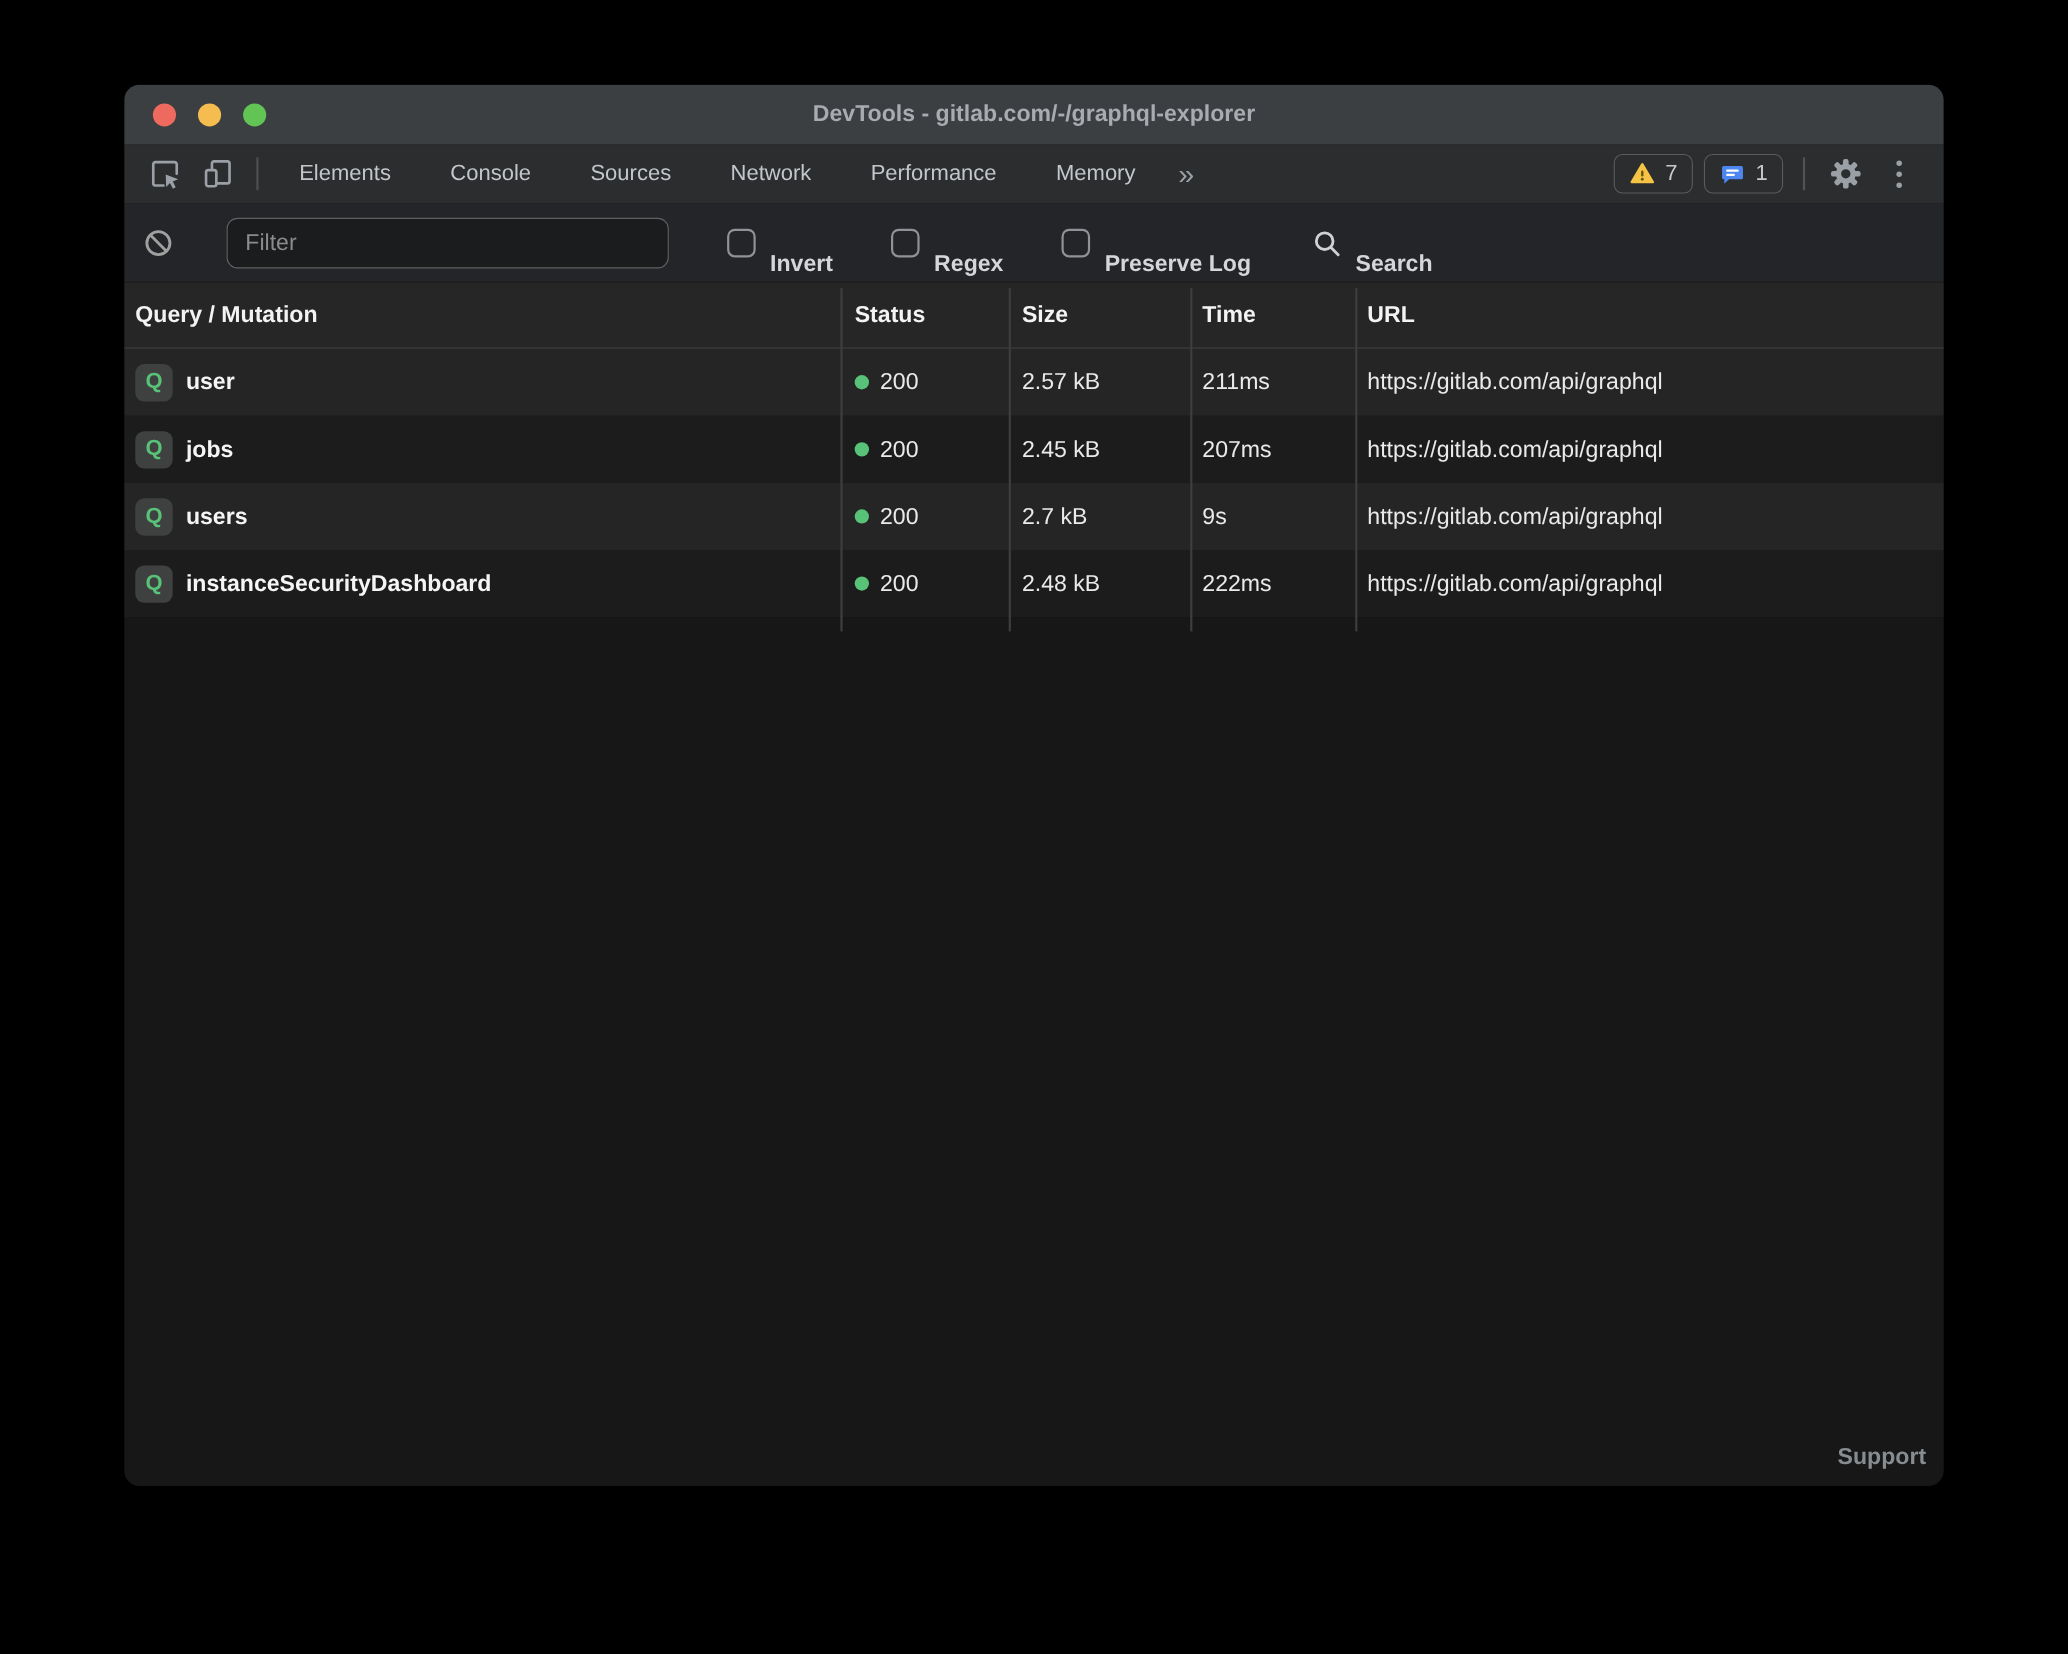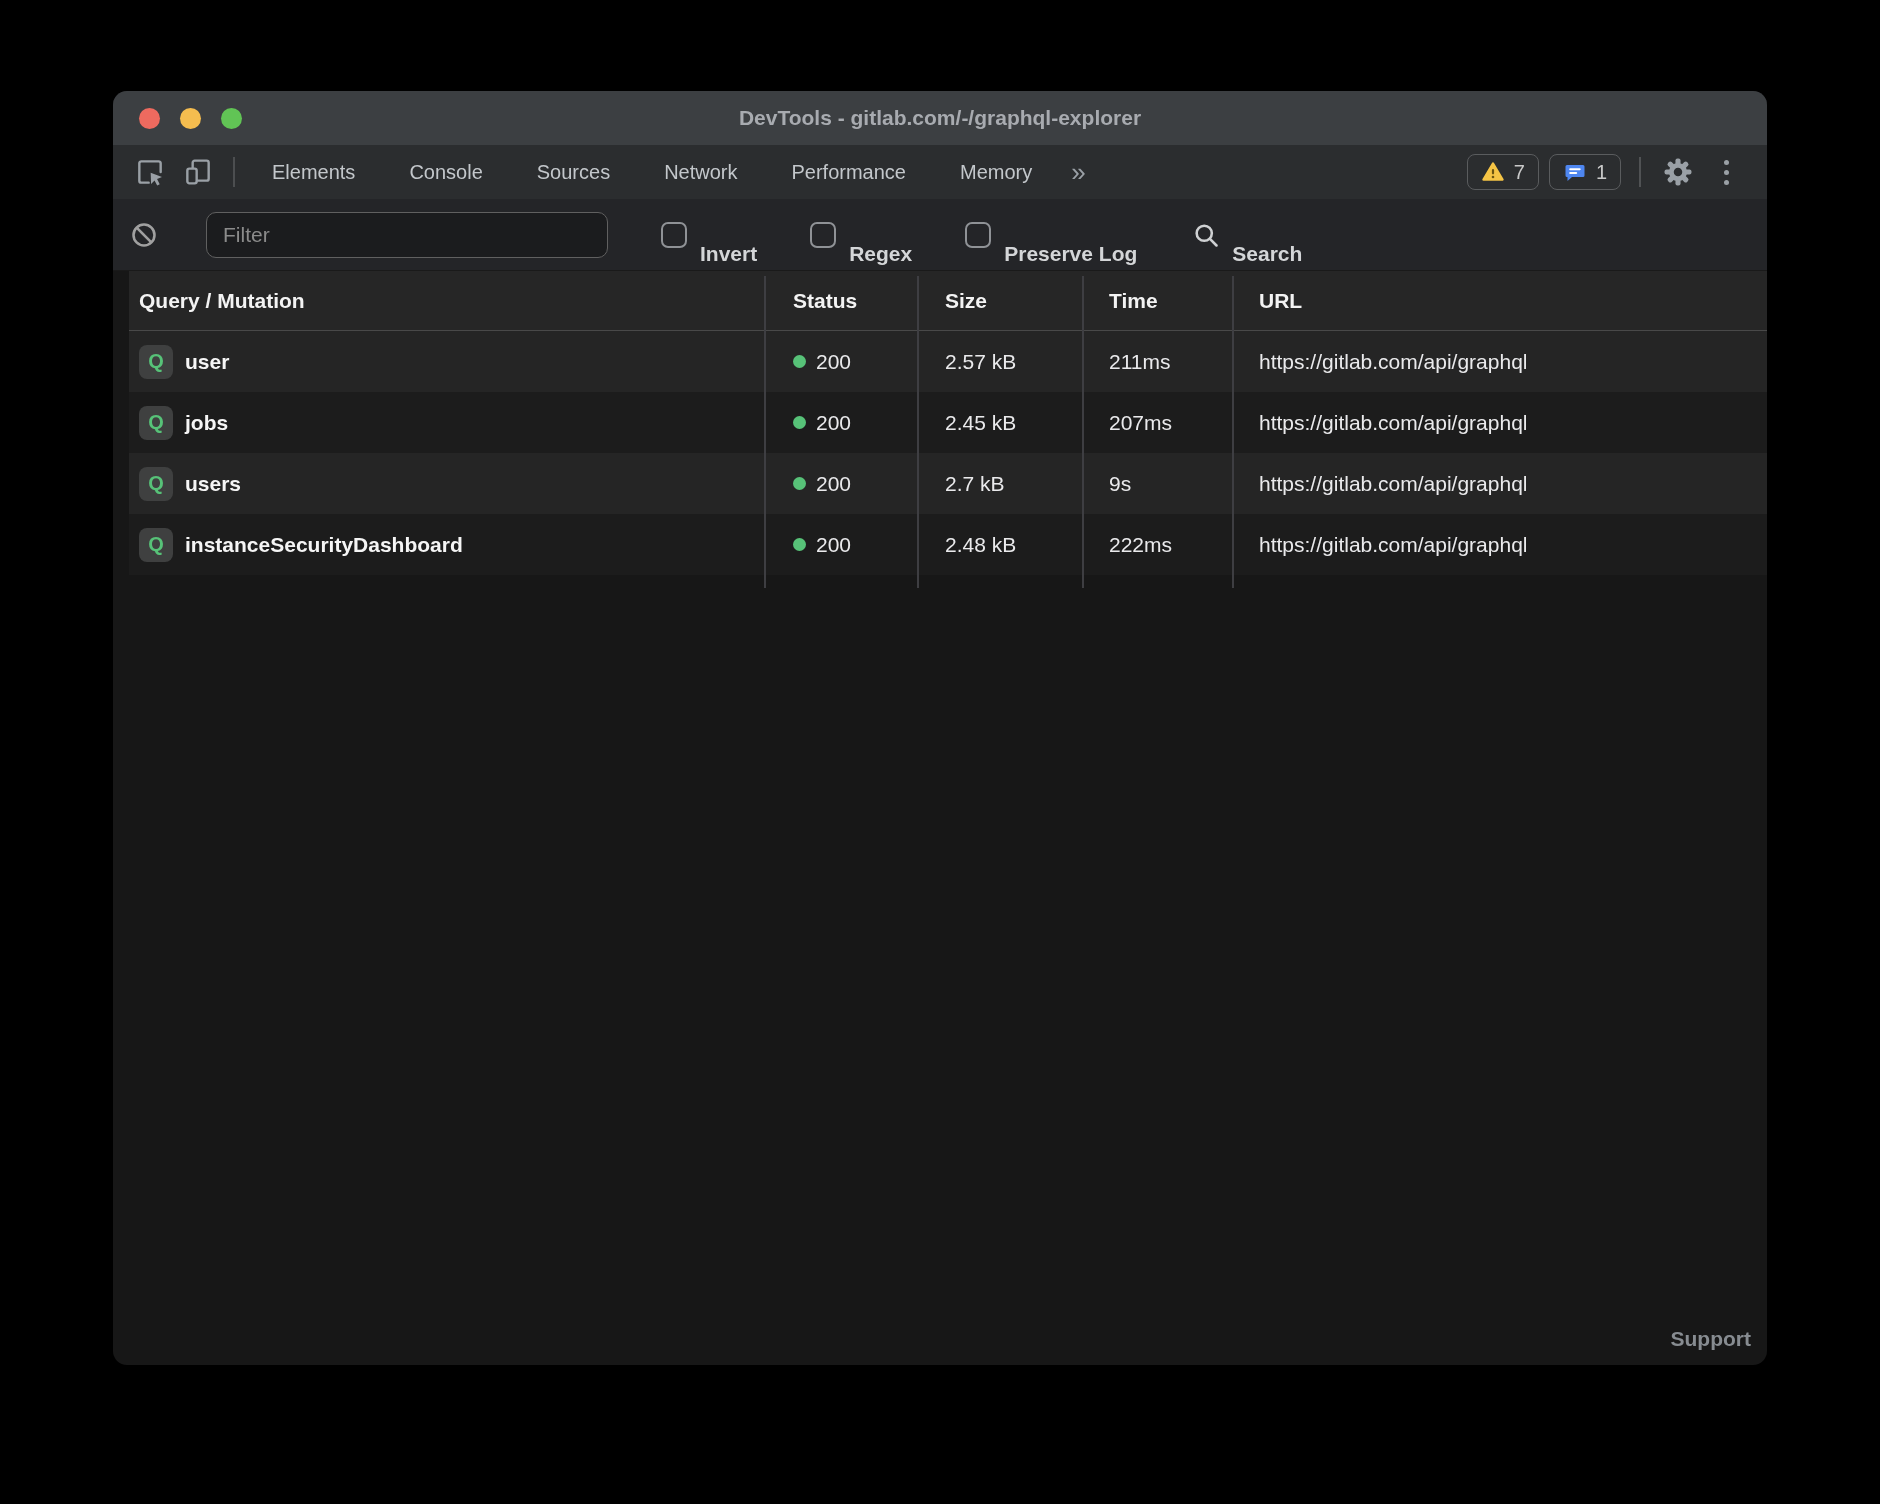--- a/index.html
+++ b/index.html
@@ -26,21 +26,21 @@
     --separator:#3e3e42;
     --accent-green:#57c278;
     --warn-yellow:#f5c445;
     --chat-blue:#4e86f0;
     --support:#878c91;
   }
   *{box-sizing:border-box;margin:0;padding:0;}
   html,body{width:1880px;height:1504px;background:var(--bg);
     font-family:"Liberation Sans","DejaVu Sans",sans-serif;}
   .window{
-    position:absolute;left:113px;top:91px;width:1654px;height:1274px;
+    position:absolute;left:113px;top:77px;width:1654px;height:1274px;
     background:var(--win-bg);border-radius:14px;overflow:hidden;
   }
   
   .titlebar{
     position:relative;height:54px;background:var(--titlebar);
     display:flex;align-items:center;justify-content:center;
   }
   .traffic{position:absolute;left:26px;top:0;height:54px;display:flex;align-items:center;gap:20px;}
   .light{width:21px;height:21px;border-radius:50%;}
   .light.red{background:#ee6a5f;}
@@ -79,21 +79,21 @@
     width:402px;height:46px;background:var(--input-bg);border:1.5px solid var(--input-border);
     border-radius:10px;color:#e6e6e6;font-size:21px;padding:0 16px;outline:none;
     font-family:"Liberation Sans","DejaVu Sans",sans-serif;
   }
   .filter-input::placeholder{color:var(--placeholder);}
   .check-group{display:flex;align-items:center;margin-left:32px;gap:13px;}
   .checkbox{width:26px;height:26px;border:2px solid #8f9296;border-radius:7px;background:transparent;}
   .check-label{font-size:21px;font-weight:700;color:var(--label-gray);white-space:nowrap;margin-top:39px;}
   .search-group{display:flex;align-items:center;margin-left:34px;gap:12px;color:#cfd1d3;}
   
-  .table{position:relative;padding-left:16px;}
+  .table{position:relative;}
   .thead{
     height:60px;background:var(--header-bg);display:flex;align-items:center;
     border-bottom:1px solid #494949;font-weight:700;font-size:21px;color:var(--header-text);
   }
   .col-qm{width:651px;padding-left:10px;}
   .col-status{width:153px;padding-left:13px;}
   .col-size{width:165px;padding-left:12px;}
   .col-time{width:150px;padding-left:11px;}
   .col-url{flex:1;padding-left:11px;}
   .row{height:61px;display:flex;align-items:center;font-size:21px;color:var(--cell-text);cursor:default;}

